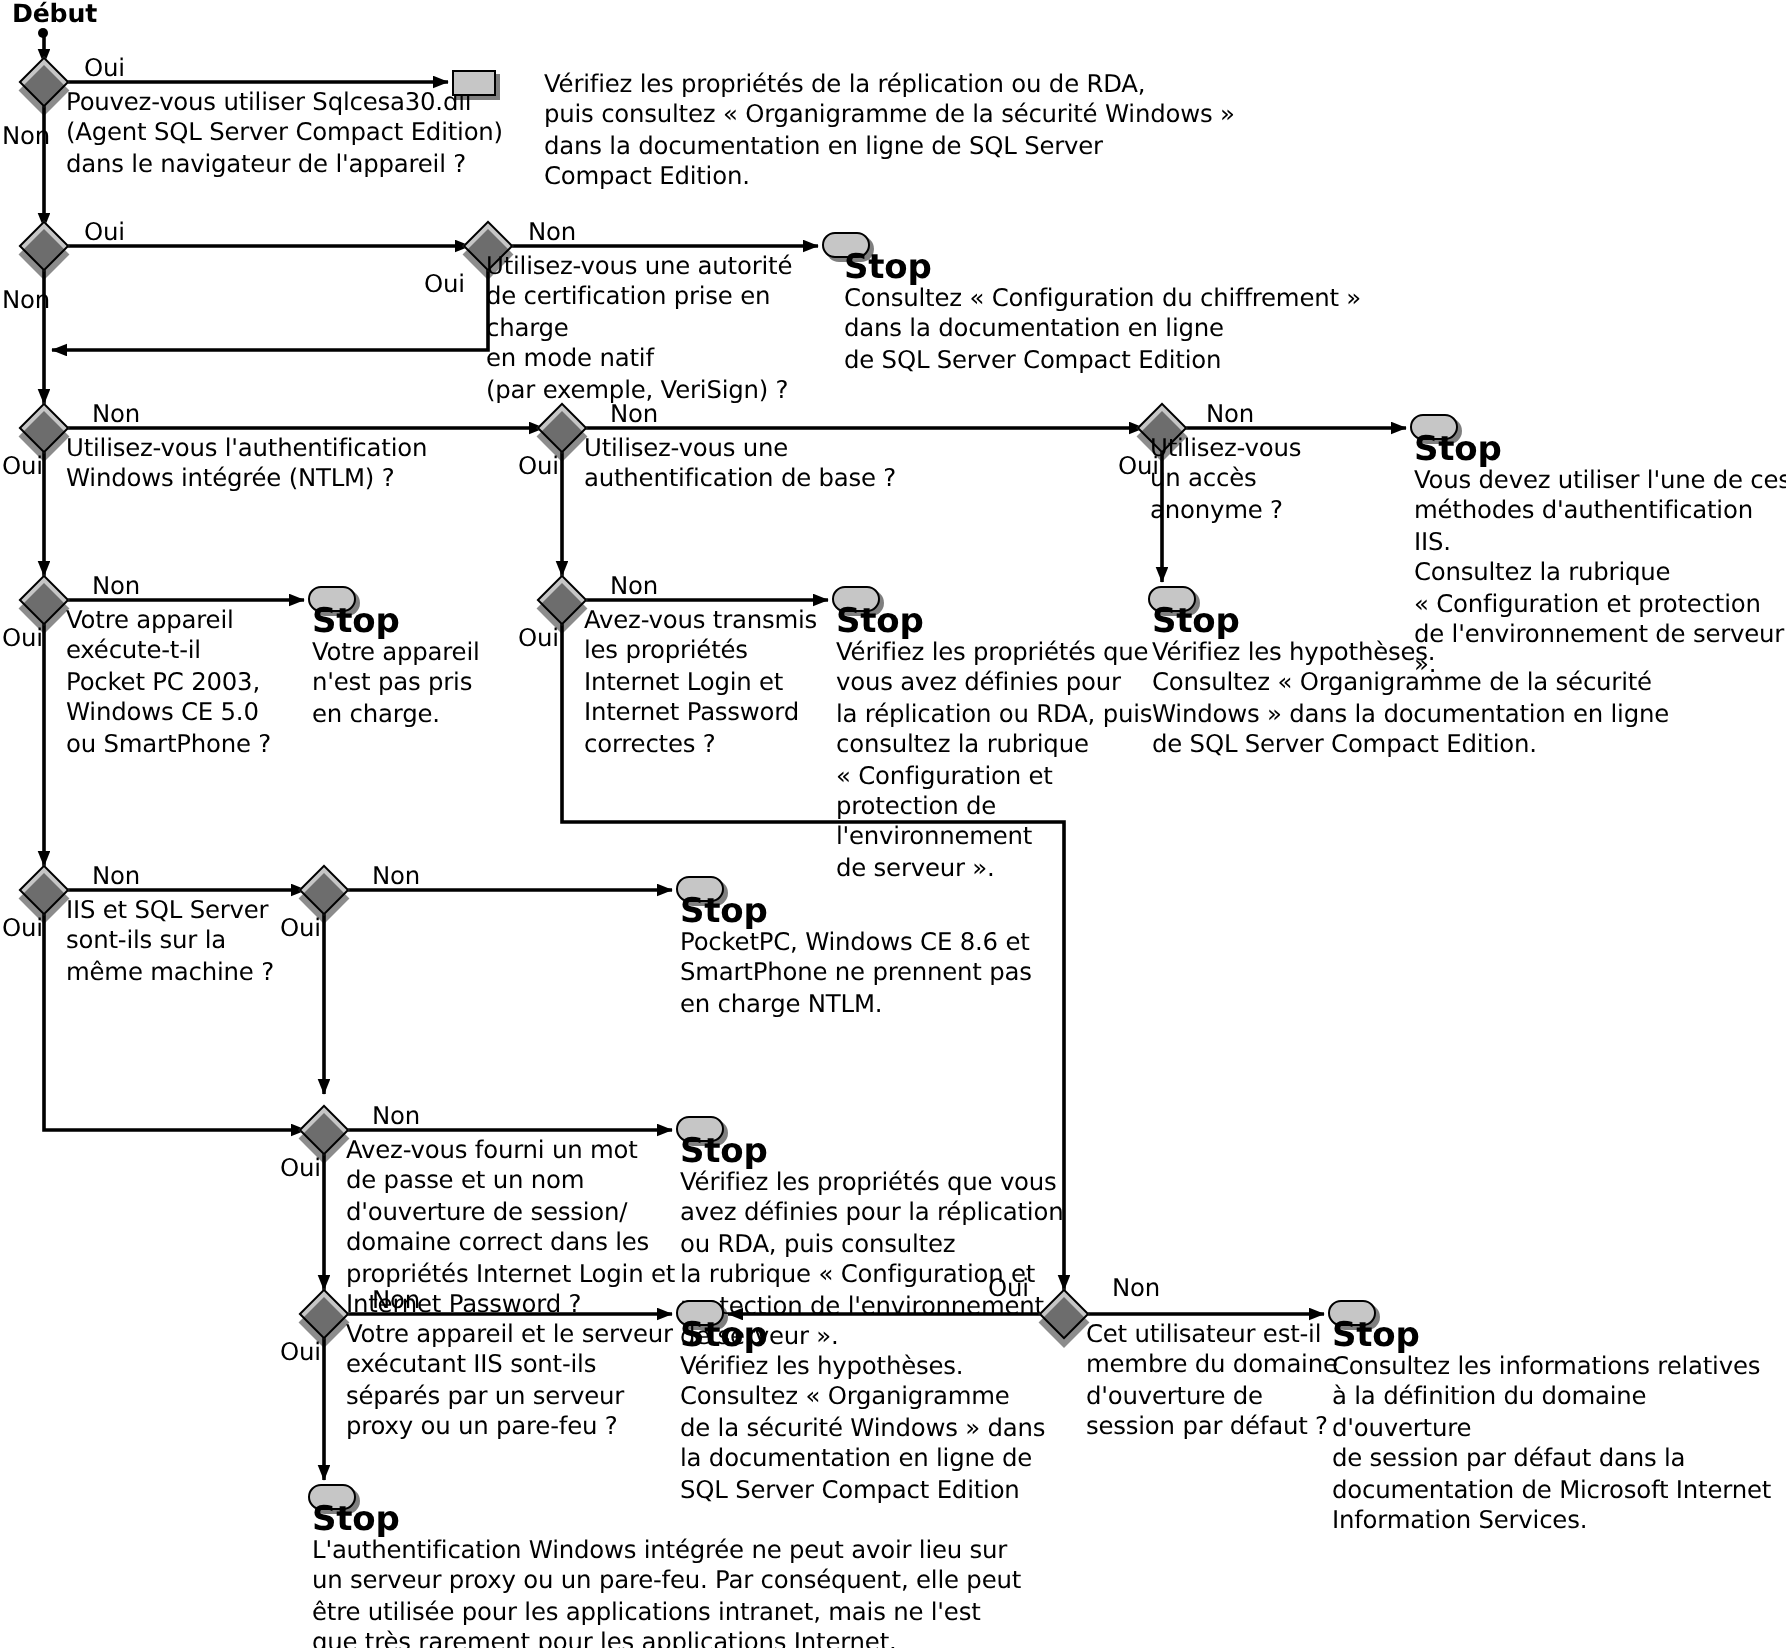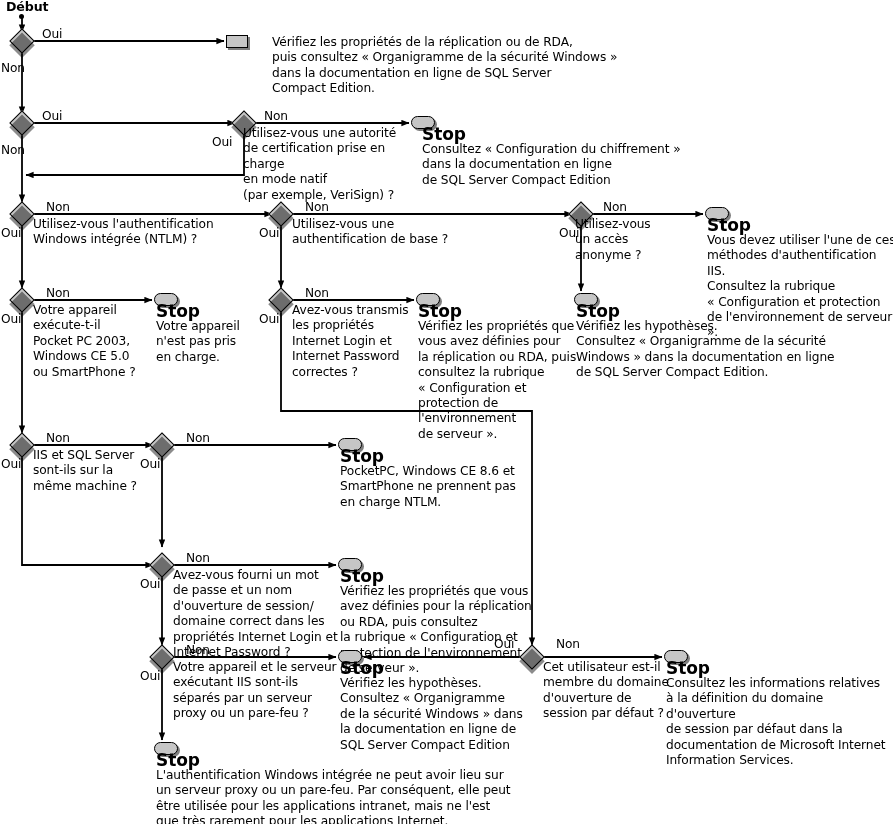--- a/index.html
+++ b/index.html
@@ -172,20 +172,23 @@
       <path d="M541,657 L662,657" marker-end="url(#ah)"></path>
     </g>
   </svg>
 
   <div class="startlbl" style="left:6px;top:-1px;text-align:center;">Début</div>
   <div class="startdot" style="left:19px;top:14px;"></div>
 
   <div class="diamond" style="left:13px;top:32px;"></div>
   <div class="edgelbl" style="left:42px;top:28px;">Oui</div>
   <div class="edgelbl" style="left:1px;top:62px;">Non</div>
+  <div class="qtext" style="left:33px;top:44px;width:230px;">Pouvez-vous utiliser Sqlcesa30.dll
+(Agent SQL Server Compact Edition)
+dans le navigateur de l'appareil ?</div>
 
   <div class="rectnode" style="left:226px;top:35px;"></div>
   <div class="plainblk" style="left:272px;top:35px;width:400px;">Vérifiez les propriétés de la réplication ou de RDA,
 puis consultez « Organigramme de la sécurité Windows »
 dans la documentation en ligne de SQL Server
 Compact Edition.</div>
 
   <div class="diamond" style="left:13px;top:114px;"></div>
   <div class="edgelbl" style="left:42px;top:110px;">Oui</div>
   <div class="edgelbl" style="left:1px;top:144px;">Non</div>

